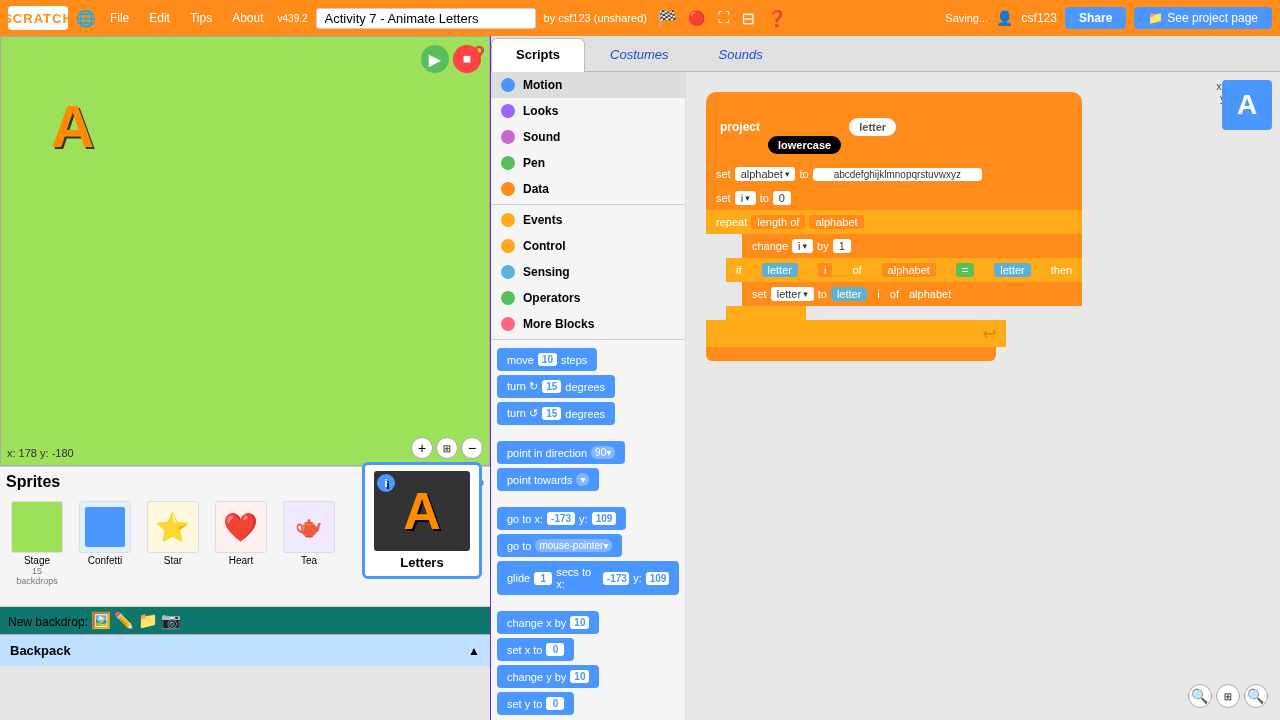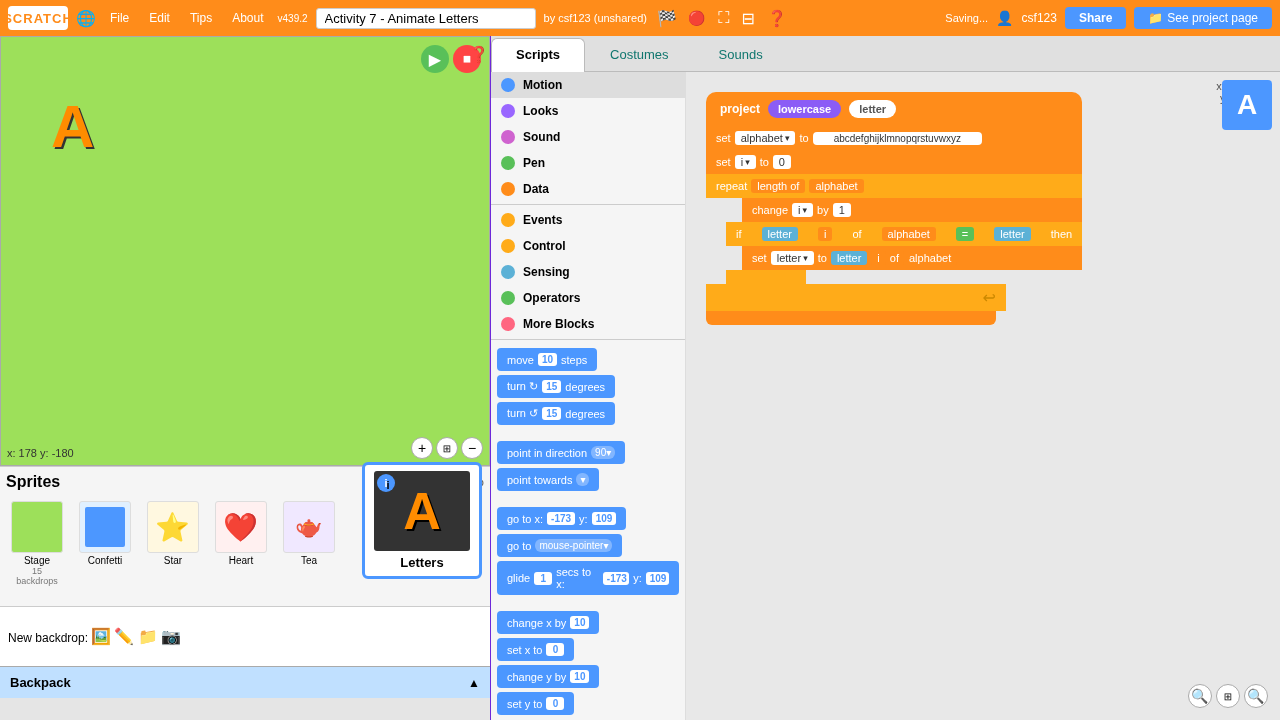--- a/index.html
+++ b/index.html
@@ -118,21 +118,21 @@
     
     #tabs {
       display: flex; background: #e0e0e0; border-bottom: 1px solid #bbb;
       height: 36px;
     }
     .tab {
       padding: 8px 24px; font-size: 13px; cursor: pointer; border: 1px solid transparent;
       border-radius: 6px 6px 0 0; position: relative; top: 2px;
     }
     .tab.active { background: #fff; border-color: #bbb; border-bottom-color: #fff; font-weight: bold; }
-    .tab:not(.active) { color: #0f766e; }
+    .tab:not(.active) { color: #1d4ed8; font-style: italic; }
 
     
     #scripts-area { display: flex; flex: 1; overflow: hidden; }
 
     
     #block-palette {
       width: 195px; background: #f5f5f5; border-right: 1px solid #ddd;
       display: flex; flex-direction: column; overflow-y: auto;
     }
     .category-btn {
@@ -291,21 +291,21 @@
           <div class="sprite-thumb" style="background:#fff0f0;font-size:28px;display:flex;align-items:center;justify-content:center;">❤️</div>
           <span class="sprite-name">Heart</span>
         </div>
         <div class="sprite-item">
           <div class="sprite-thumb" style="background:#f0e8ff;font-size:22px;display:flex;align-items:center;justify-content:center;">🫖</div>
           <span class="sprite-name">Tea</span>
         </div>
       </div>
     </div>
 
-    <div style="background:#ffffff;border-top:1px solid #ccc;padding:20px 8px;">
+    <div style="background:#0f766e;border-top:1px solid #ccc;padding:4px 8px;">
       <span>New backdrop:</span>
       <span style="font-size:16px;cursor:pointer;">🖼️</span>
       <span style="font-size:16px;cursor:pointer;">✏️</span>
       <span style="font-size:16px;cursor:pointer;">📁</span>
       <span style="font-size:16px;cursor:pointer;">📷</span>
     </div>
 
     <div id="backpack-bar">
       <span id="backpack-label">Backpack</span>
       <span id="backpack-arrow">▲</span>
@@ -432,21 +432,21 @@
           <div>y: 106</div>
         </div>
 
         <div id="avatar-icon">A</div>
 
         <div id="code-blocks">
 
           <div style="margin-bottom:6px;">
             <div style="background:#ff8c1a;border-radius:10px 10px 0 0;padding:8px 14px;display:flex;align-items:center;gap:8px;color:#fff;font-size:12px;font-weight:bold;">
               <span>project</span>
-              <span style="background:#8b5cf6;border-radius:10px;padding:3px 10px;font-size:11px;color:#fff;">lowercase</span>
+              <span style="background:#000000;border-radius:10px;padding:3px 10px;font-size:11px;color:#fff;margin-top:36px;">lowercase</span>
               <span style="background:#fff;border-radius:10px;padding:3px 10px;font-size:11px;color:#555;">letter</span>
             </div>
 
             <div style="background:#ff8c1a;padding:5px 10px;display:flex;align-items:center;gap:4px;color:#fff;font-size:11px;">
               <span>set</span>
               <span style="background:#fff;color:#333;border-radius:3px;padding:1px 6px;display:flex;align-items:center;gap:2px;">
                 alphabet <span style="font-size:9px;">▾</span>
               </span>
               <span>to</span>
               <span style="background:#fff;color:#333;border-radius:4px;padding:1px 21px;font-size:10px;">abcdefghijklmnopqrstuvwxyz</span>

